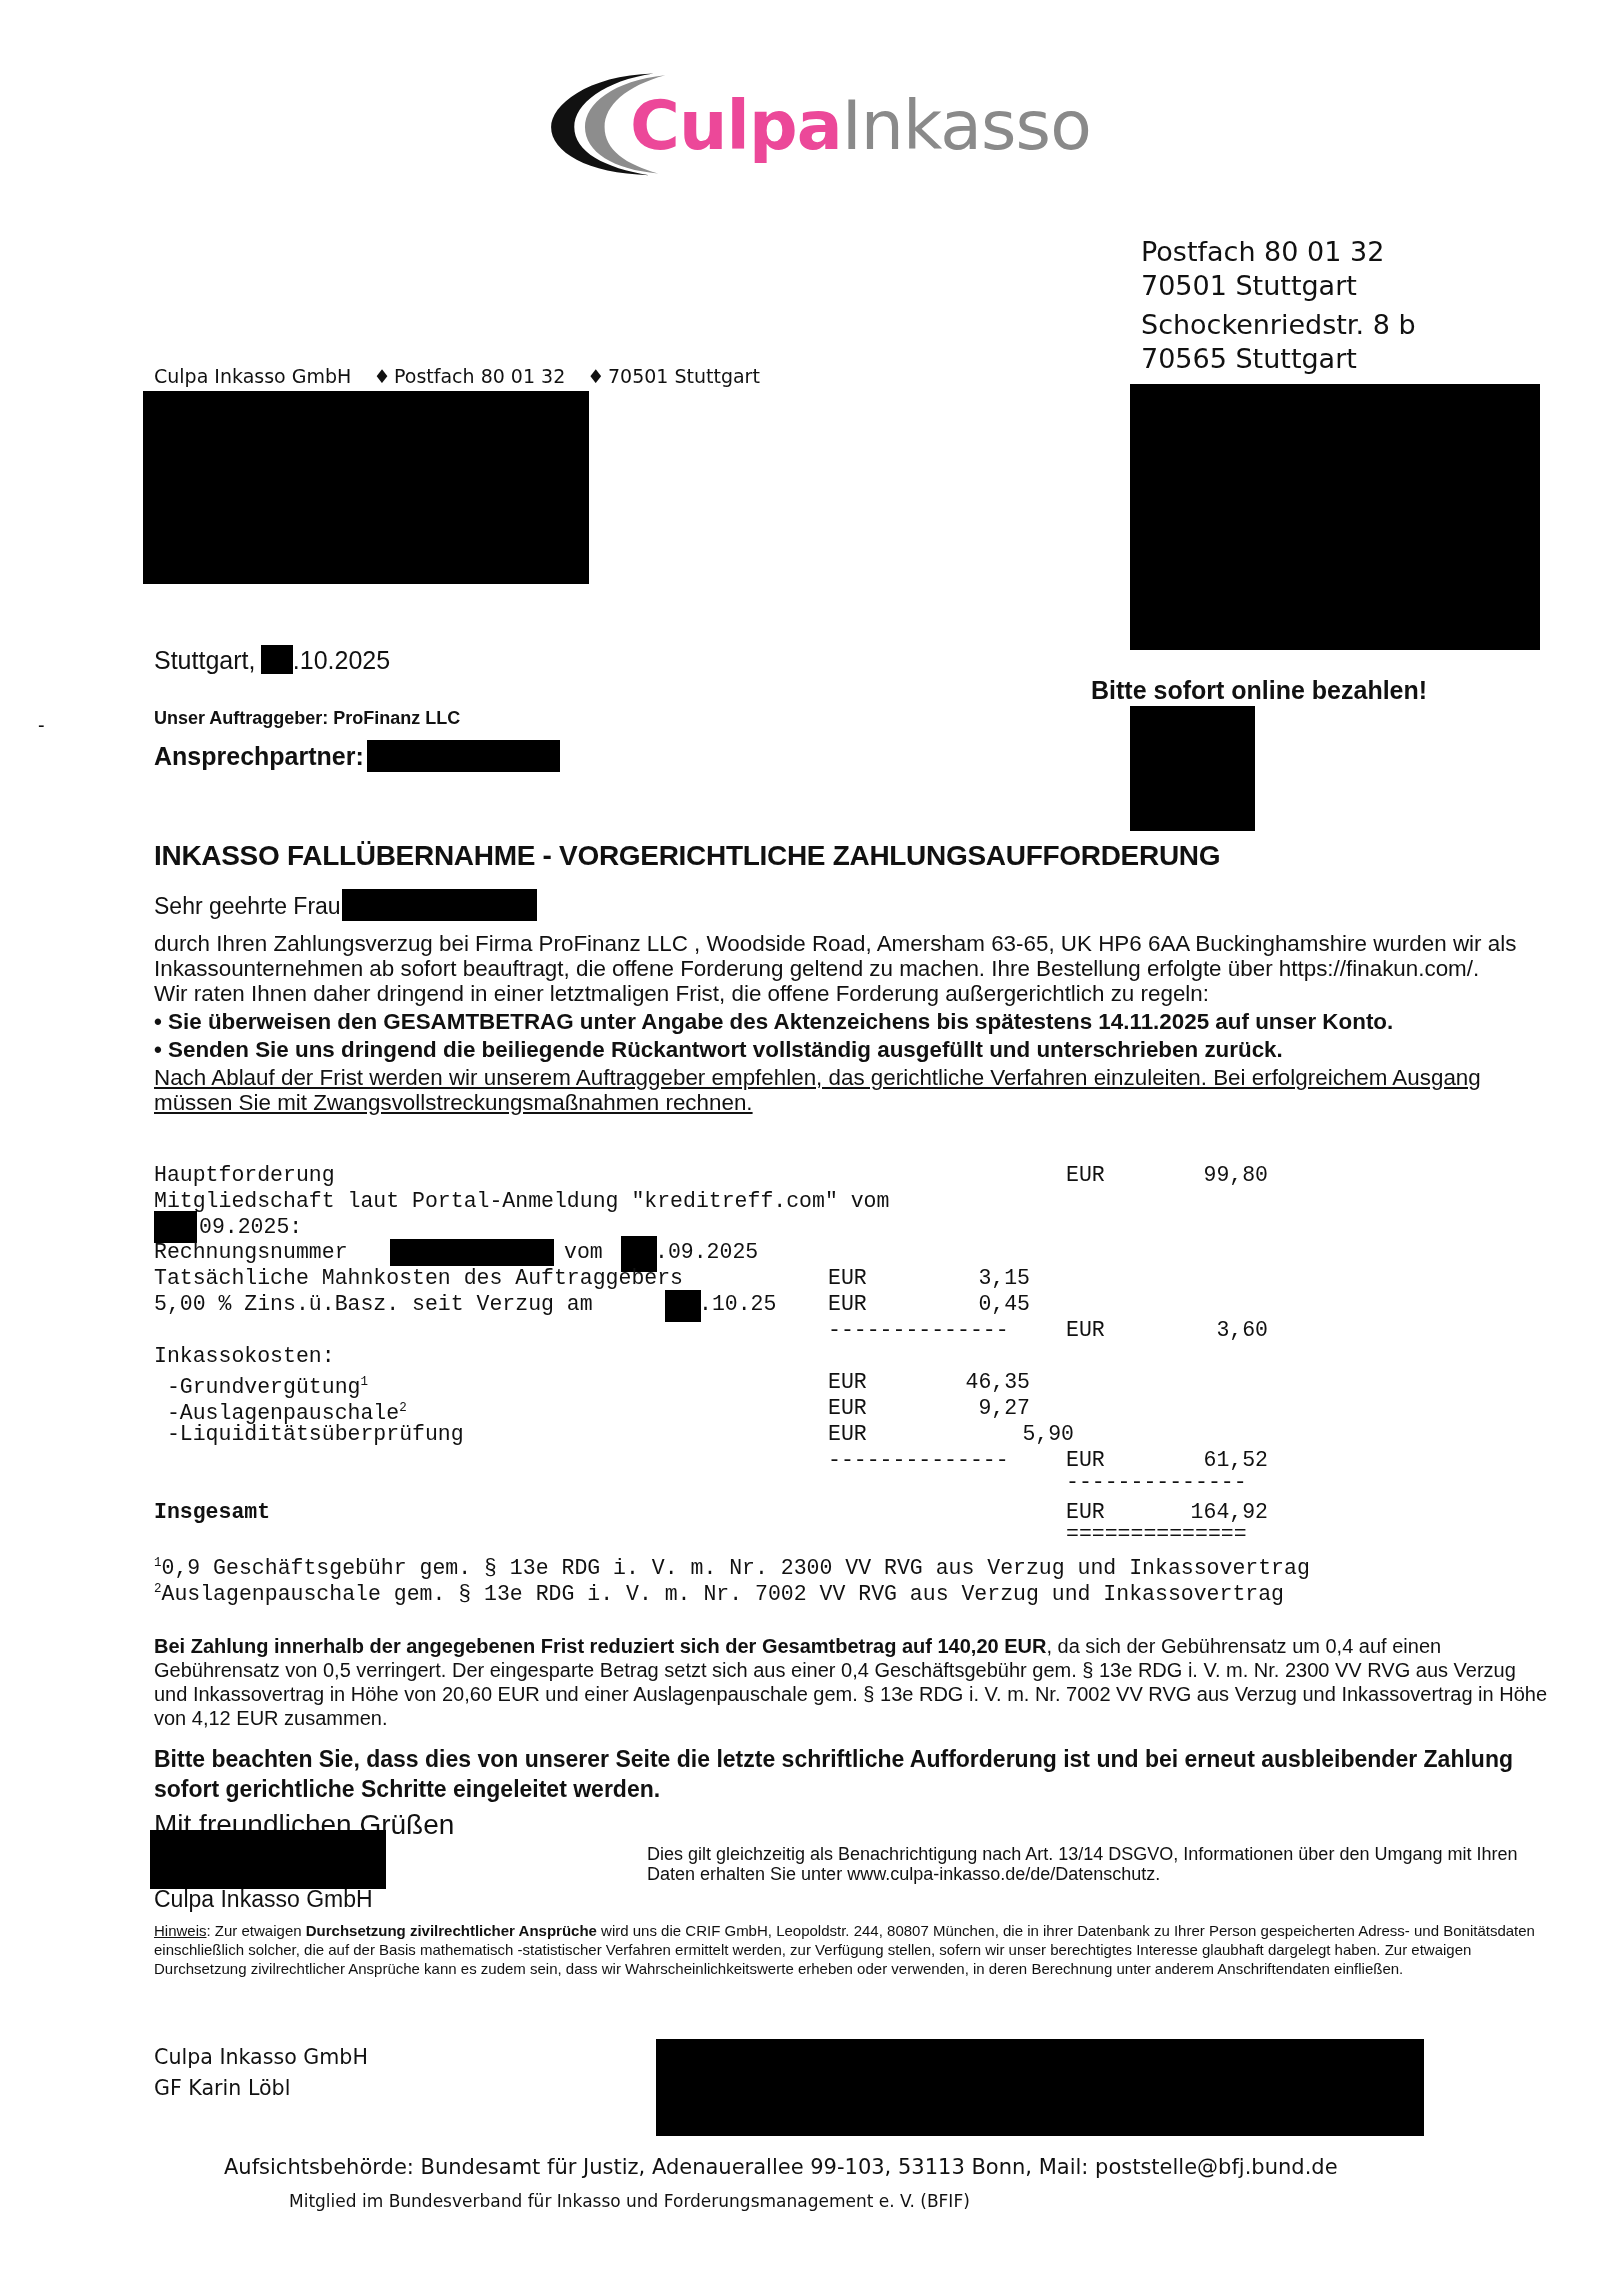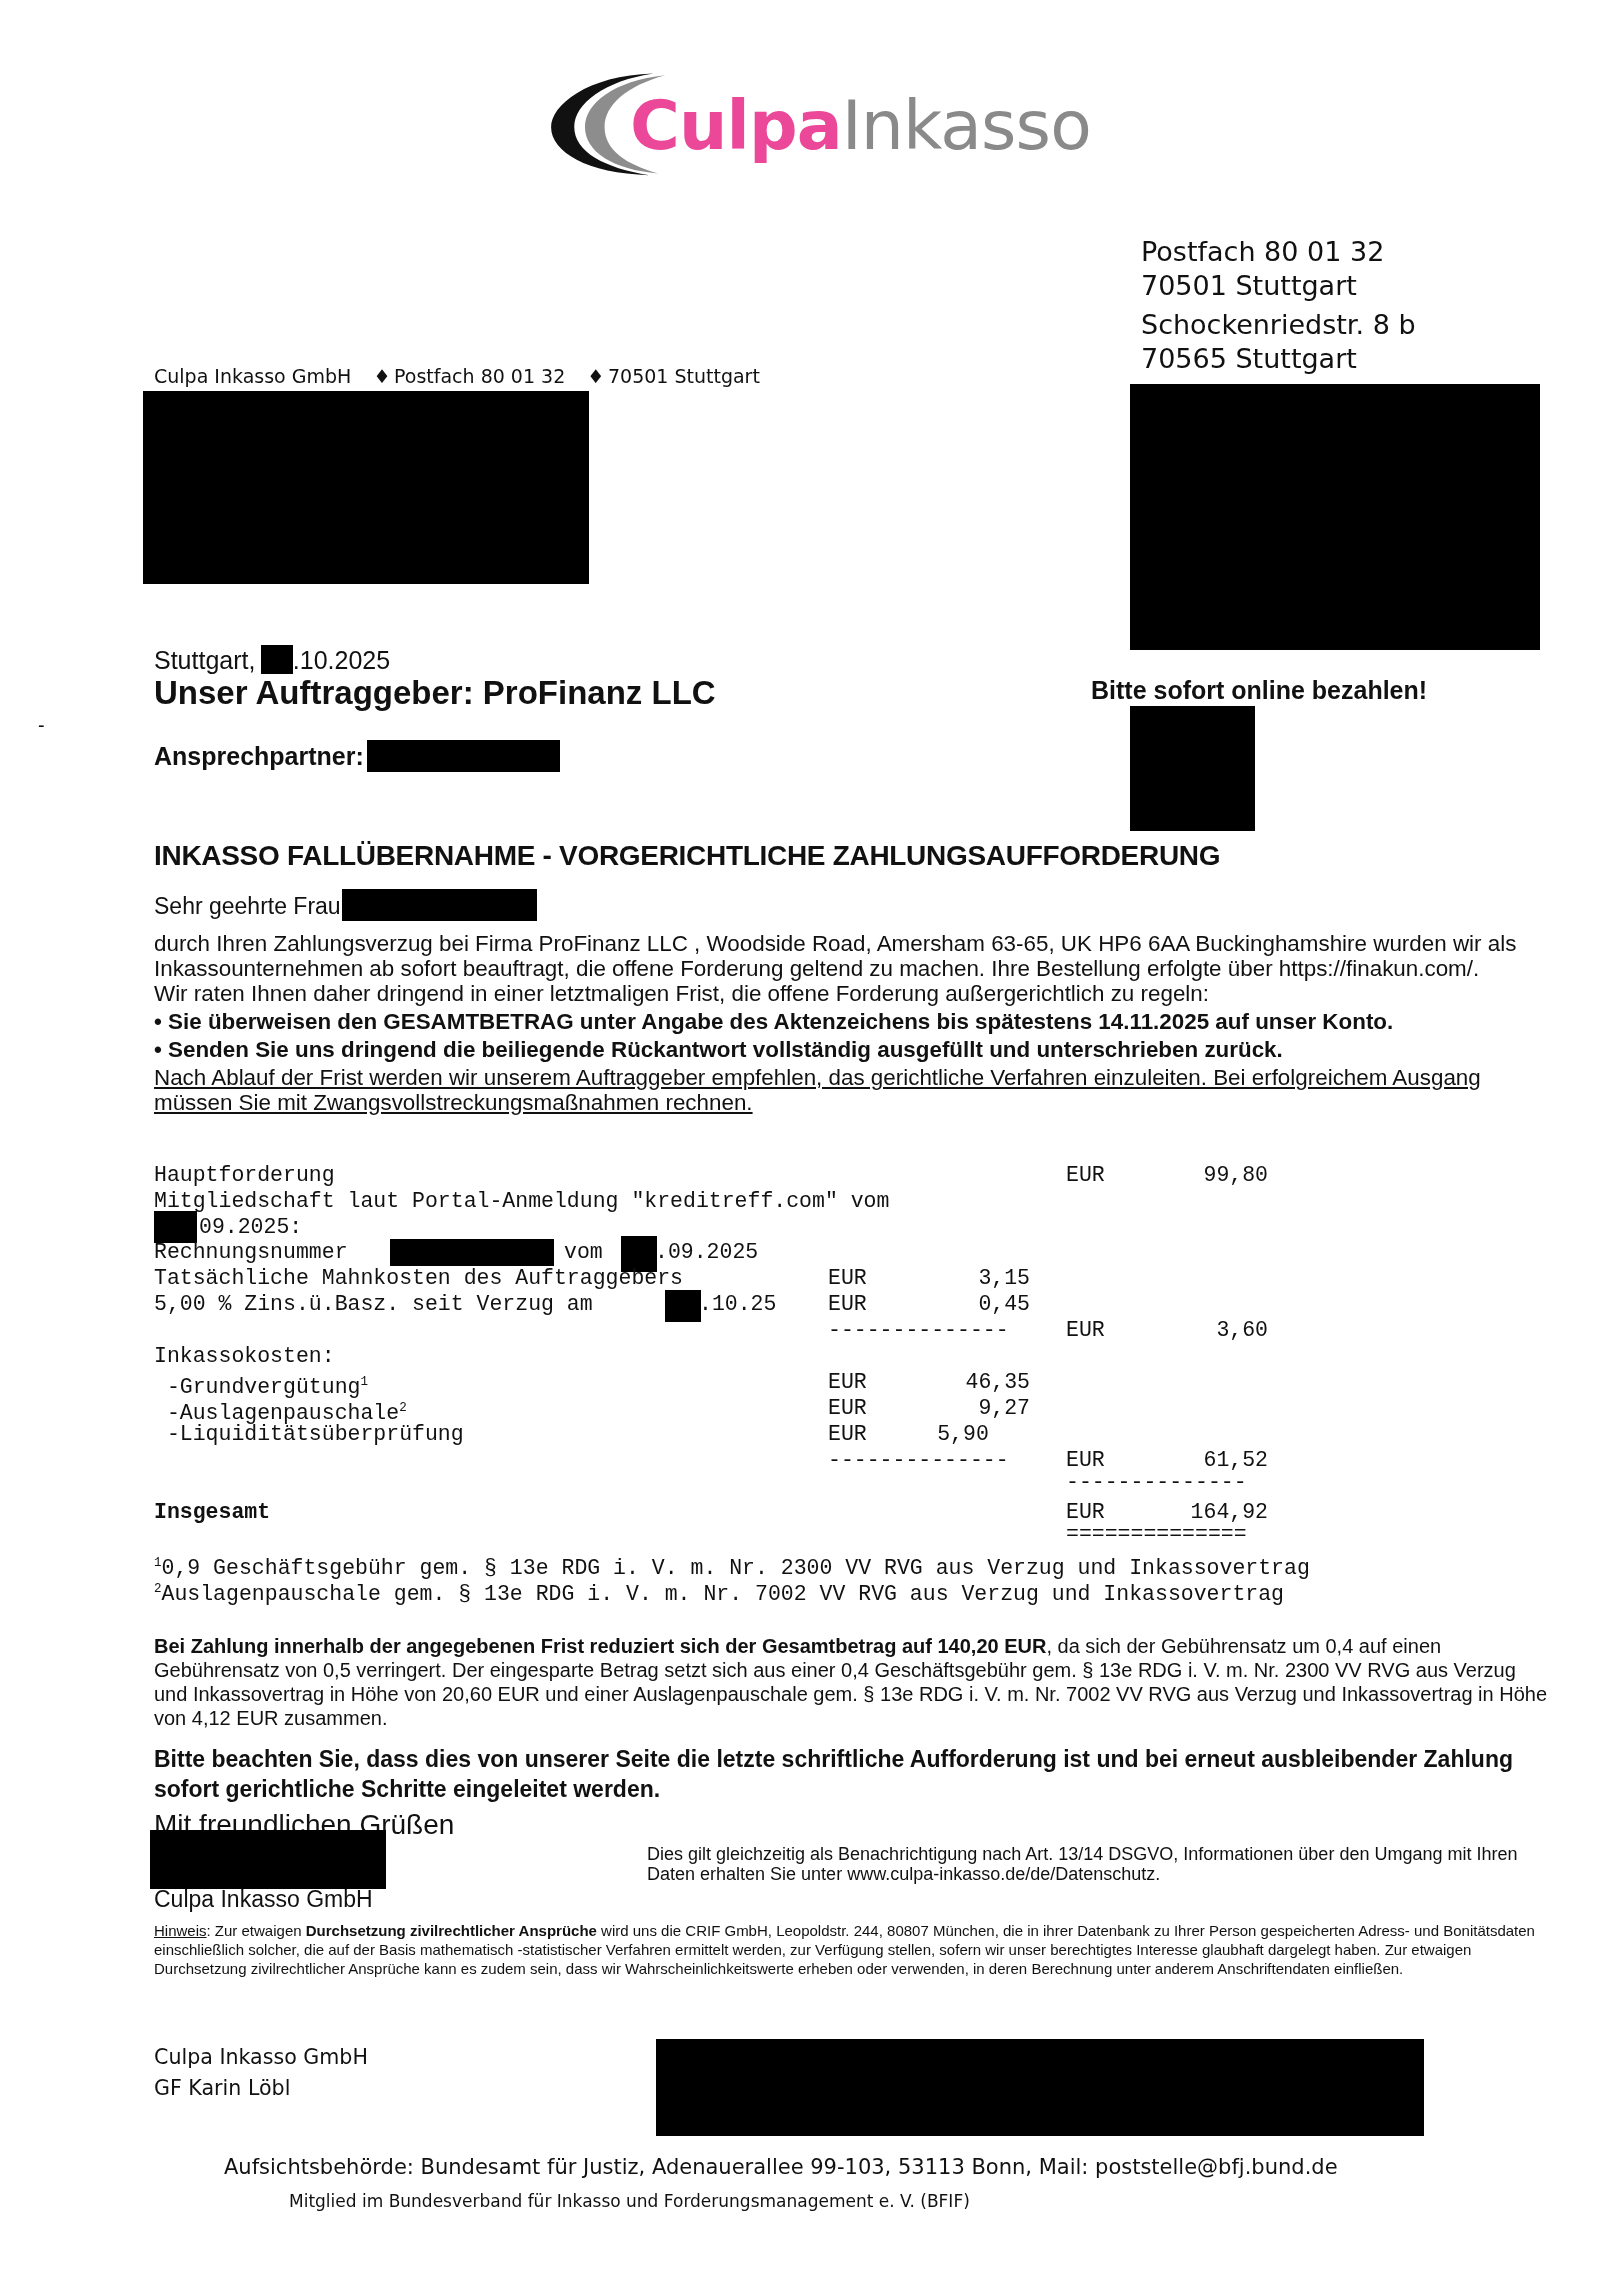--- a/index.html
+++ b/index.html
@@ -56,21 +56,21 @@
 
 <div class="abs sans" style="left:154px;top:645px;font-size:25px;white-space:nowrap;">
   <span>Stuttgart,</span><span class="redact" style="position:relative;display:inline-block;width:32px;height:29px;vertical-align:-5.4px;margin-left:5.4px;"></span><span>.10.2025</span>
 </div>
 
 <div class="abs sans b" style="left:1091px;top:676px;font-size:25px;white-space:nowrap;">Bitte sofort online bezahlen!</div>
 <div class="redact" style="left:1130px;top:706px;width:125px;height:125px;"></div>
 
 <div class="abs sans" style="left:38px;top:714px;font-size:19.7px;">-</div>
 
-<div class="abs sans b" style="left:154px;top:674px;font-size:33px;white-space:nowrap;">Unser Auftraggeber: ProFinanz LLC</div>
+<div class="abs sans b" style="left:154px;top:708px;font-size:18px;white-space:nowrap;">Unser Auftraggeber: ProFinanz LLC</div>
 <div class="abs sans b" style="left:154px;top:740px;font-size:25px;white-space:nowrap;">
   <span>Ansprechpartner:</span><span class="redact" style="position:relative;display:inline-block;width:193px;height:32px;vertical-align:-7.2px;margin-left:3.6px;"></span>
 </div>
 
 <div class="abs sans b" style="left:154px;top:840px;font-size:28px;white-space:nowrap;letter-spacing:-0.3px;">INKASSO FALLÜBERNAHME - VORGERICHTLICHE ZAHLUNGSAUFFORDERUNG</div>
 
 <div class="abs sans" style="left:154px;top:889px;font-size:23px;white-space:nowrap;">
   <span>Sehr geehrte Frau</span><span class="redact" style="position:relative;display:inline-block;width:195px;height:32px;vertical-align:-7.2px;margin-left:1.8px;"></span>
 </div>
 
@@ -116,21 +116,21 @@
   <div class="mono mono-line" style="left:154px;top:1369px;"><span> -Grundvergütung</span><sup style="font-size:12.5px">1</sup></div>
   <div class="mono mono-line" style="left:828px;top:1369px;">EUR</div>
   <div class="mono mono-line" style="left:896px;top:1369px;width:134px;text-align:right;">46,35</div>
 
   <div class="mono mono-line" style="left:154px;top:1395px;"><span> -Auslagenpauschale</span><sup style="font-size:12.5px">2</sup></div>
   <div class="mono mono-line" style="left:828px;top:1395px;">EUR</div>
   <div class="mono mono-line" style="left:896px;top:1395px;width:134px;text-align:right;">9,27</div>
 
   <div class="mono mono-line" style="left:154px;top:1421px;"><span> -Liquiditätsüberprüfung</span></div>
   <div class="mono mono-line" style="left:828px;top:1421px;">EUR</div>
-  <div class="mono mono-line" style="left:896px;top:1421px;width:134px;text-align:center;">5,90</div>
+  <div class="mono mono-line" style="left:940px;top:1421px;width:134px;text-align:right;">5,90</div>
 
   <div class="mono mono-line" style="left:828px;top:1447px;">--------------</div>
   <div class="mono mono-line" style="left:1066px;top:1447px;">EUR</div>
   <div class="mono mono-line" style="left:1137px;top:1447px;width:131px;text-align:right;">61,52</div>
   <div class="mono mono-line" style="left:1066px;top:1469px;">--------------</div>
 
   <div class="mono mono-line" style="left:154px;top:1499px;font-weight:bold;">Insgesamt</div>
   <div class="mono mono-line" style="left:1066px;top:1499px;">EUR</div>
   <div class="mono mono-line" style="left:1137px;top:1499px;width:131px;text-align:right;">164,92</div>
   <div class="mono mono-line" style="left:1066px;top:1521px;">==============</div>

